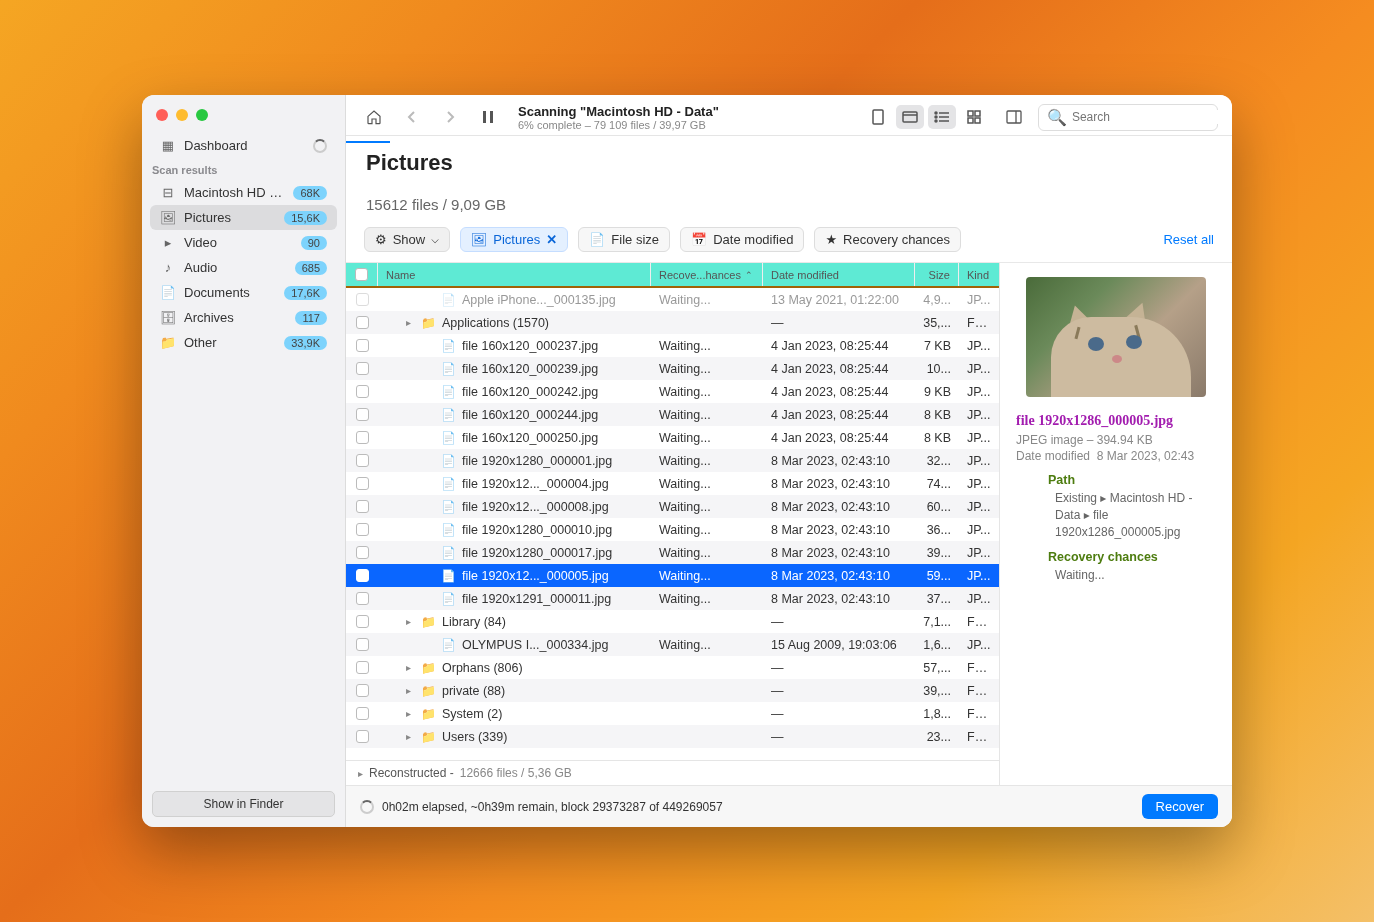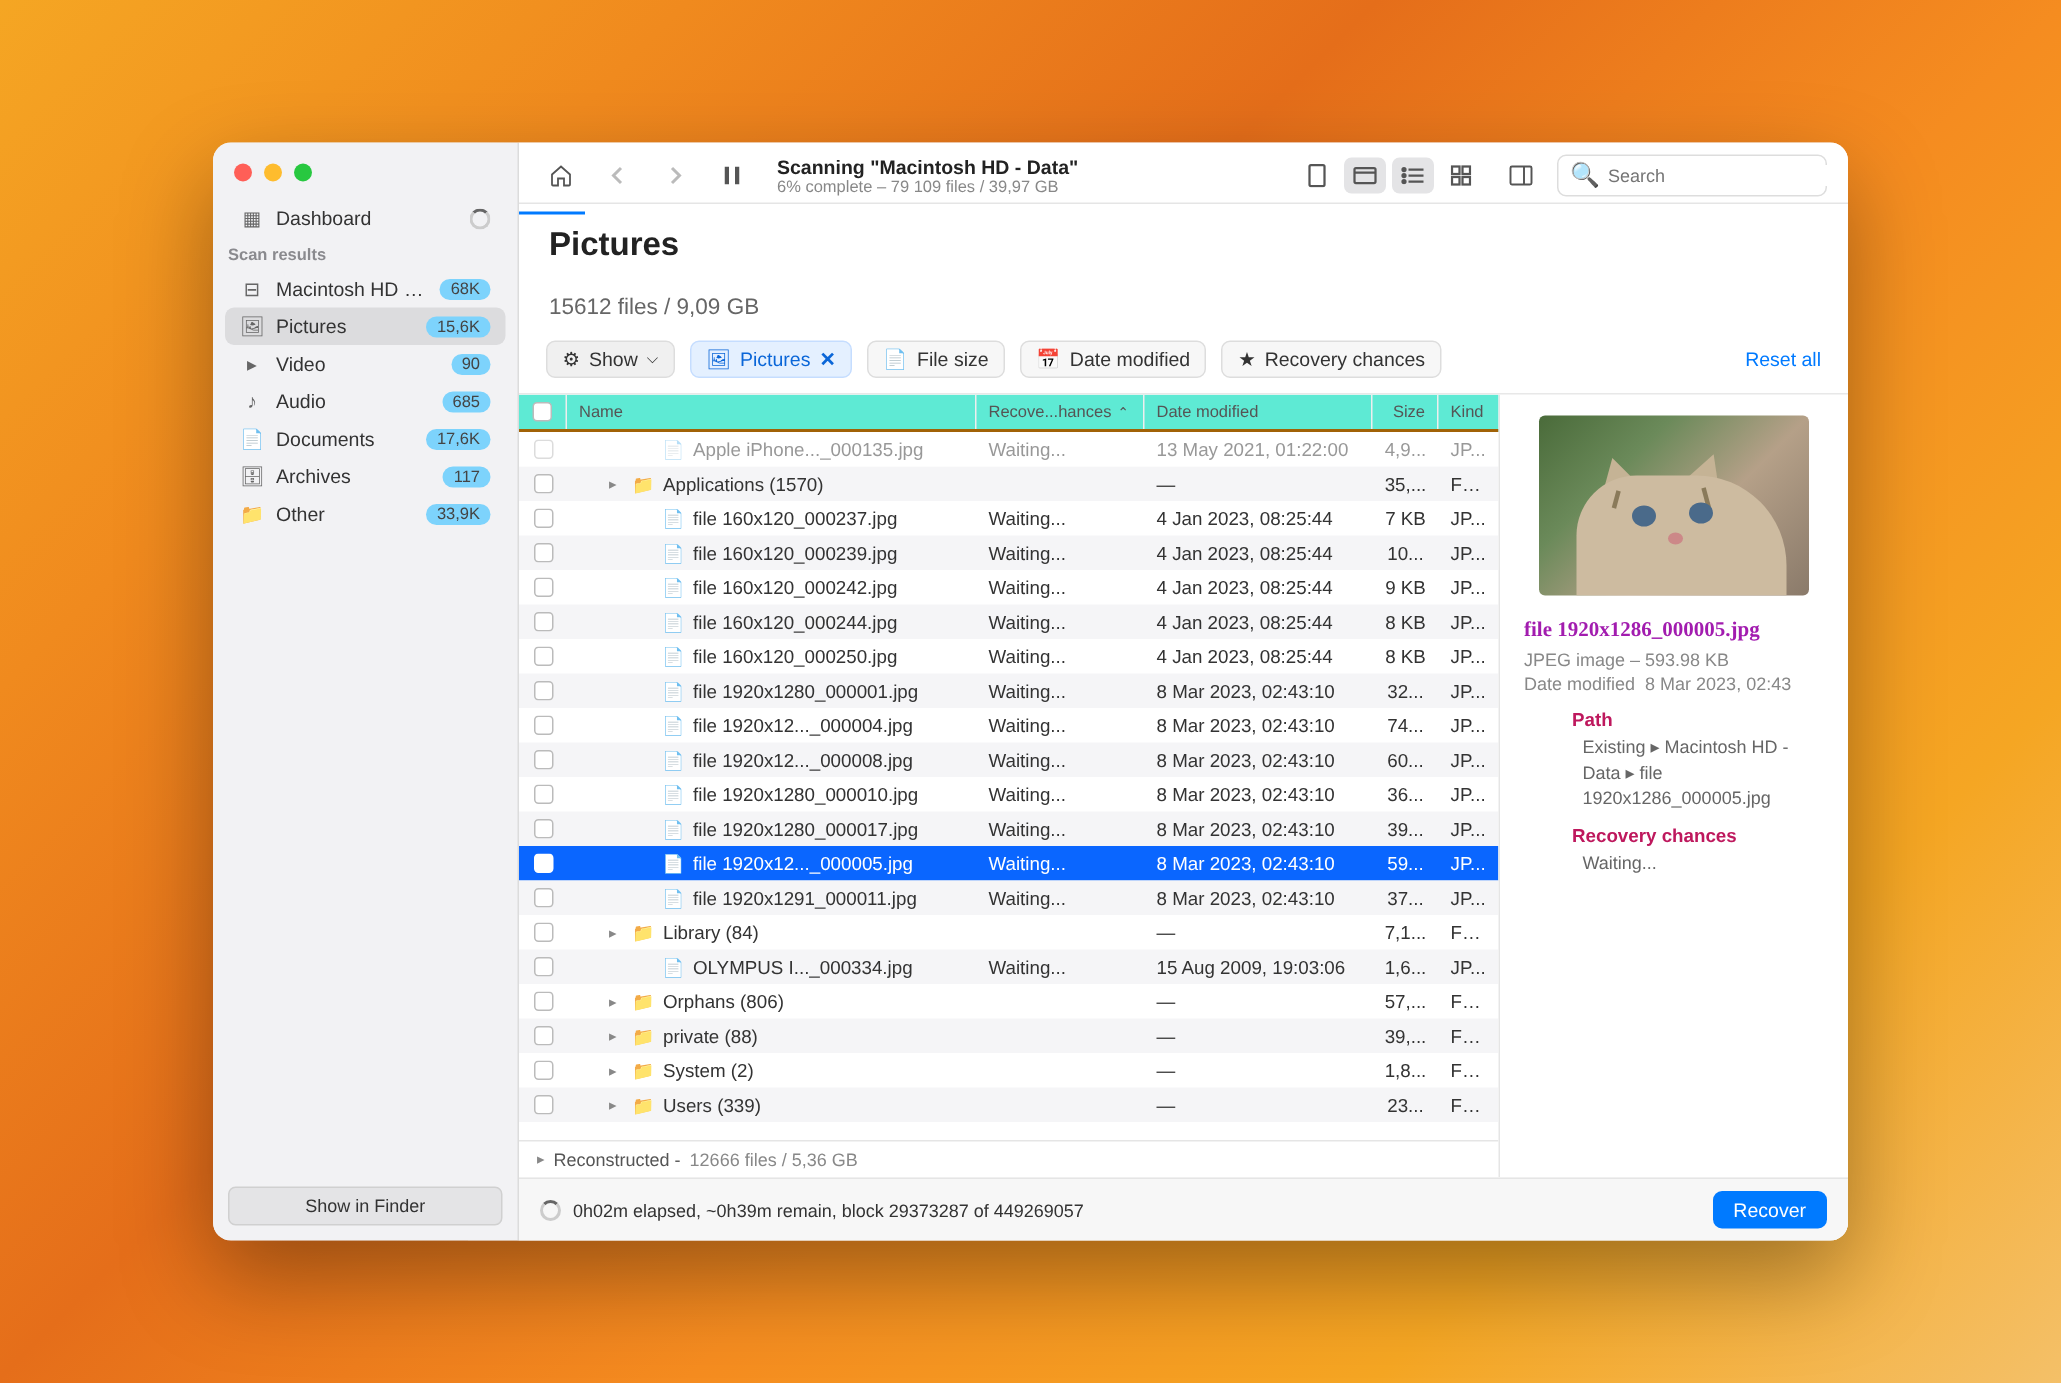--- a/index.html
+++ b/index.html
@@ -62,39 +62,39 @@
 .cell.chk { width: 32px; display: flex; justify-content: center; }
 .chkbox { width: 13px; height: 13px; border: 1px solid #bbb; border-radius: 3px; background: #fff; cursor: pointer; }
 .row.selected .chkbox { background: #fff; border-color: #fff; }
 .cell.name { flex: 1; display: flex; align-items: center; gap: 5px; }
 .cell.name .caret { width: 10px; color: #888; font-size: 10px; }
 .cell.name .ficon { width: 16px; height: 16px; display: inline-flex; align-items: center; justify-content: center; font-size: 12px; }
 .folder-icon { color: #3b82f6; }
 .file-icon { color: #888; }
 .cell.rec { width: 112px; }
 .cell.date { width: 152px; }
-.cell.size { width: 44px; text-align: center; }
+.cell.size { width: 44px; text-align: right; }
 .cell.kind { width: 40px; }
 .footer-row { border-top: 1px solid #e5e5e5; padding: 5px 12px; font-size: 12px; color: #555; display: flex; align-items: center; gap: 6px; }
 .footer-row .caret { font-size: 10px; color: #888; }
 .bottom-bar { display: flex; align-items: center; padding: 8px 14px; border-top: 1px solid #e5e5e5; background: #f7f7f7; }
 .bottom-bar .status { font-size: 12px; color: #333; display: flex; align-items: center; gap: 8px; }
 .btn-recover { margin-left: auto; background: #007aff; color: #fff; border: none; border-radius: 6px; padding: 5px 14px; font-size: 13px; font-weight: 500; cursor: pointer; }
 .detail { width: 232px; padding: 14px 16px; overflow: auto; font-size: 12px; color: #333; }
 .preview { width: 180px; height: 120px; background: linear-gradient(135deg,#4a6b3a 0%,#6b8a5a 30%,#b5a088 60%,#8a7a6a 100%); border-radius: 4px; margin: 0 auto 16px; position: relative; overflow: hidden; }
 .cat-body { position: absolute; bottom: 0; left: 25px; width: 140px; height: 80px; background: #cdbba0; border-radius: 40px 60px 0 0; }
 .cat-ear1 { position: absolute; top: 28px; left: 38px; width: 0; height: 0; border-left: 14px solid transparent; border-right: 14px solid transparent; border-bottom: 24px solid #c5b395; transform: rotate(-15deg); }
 .cat-ear2 { position: absolute; top: 25px; left: 98px; width: 0; height: 0; border-left: 14px solid transparent; border-right: 14px solid transparent; border-bottom: 26px solid #c5b395; transform: rotate(20deg); }
 .cat-eye1 { position: absolute; top: 60px; left: 62px; width: 16px; height: 14px; background: #4a6a8a; border-radius: 50%; }
 .cat-eye2 { position: absolute; top: 58px; left: 100px; width: 16px; height: 14px; background: #4a6a8a; border-radius: 50%; }
 .cat-nose { position: absolute; top: 78px; left: 86px; width: 10px; height: 8px; background: #c88; border-radius: 50%; }
 .cat-stripe { position: absolute; background: #8a7a5a; }
 .detail h3 { font-size: 14px; font-weight: 700; margin-bottom: 4px; color: #a21caf; font-family: Liberation Serif, serif; }
 .detail .meta { color: #888; font-size: 12px; margin-bottom: 2px; }
-.detail .label { font-weight: 600; color: #be185d; margin-top: 10px; margin-bottom: 3px; font-size: 12.5px; padding-left: 32px; }
+.detail .label { font-weight: 600; color: #4d7c0f; margin-top: 10px; margin-bottom: 3px; font-size: 12.5px; padding-left: 32px; }
 .detail .val { color: #666; font-size: 12px; line-height: 1.4; margin-left: 39px; }
 svg { display: block; }
 </style>
 </head>
 <body>
 
 <div class="window">
   <div class="sidebar">
     <div class="traffic">
       <div class="dot red"></div>
@@ -562,21 +562,21 @@
           <div class="cat-ear1"></div>
             <div class="cat-ear2"></div>
           <div class="cat-body"></div>
           <div class="cat-stripe" style="top:50px;left:50px;width:3px;height:12px;transform:rotate(15deg);"></div>
           <div class="cat-stripe" style="top:48px;left:110px;width:3px;height:14px;transform:rotate(-15deg);"></div>
           <div class="cat-eye1"></div>
             <div class="cat-eye2"></div>
           <div class="cat-nose"></div>
         </div>
         <h3>file 1920x1286_000005.jpg</h3>
-        <div class="meta">JPEG image – 593.98 KB</div>
+        <div class="meta">JPEG image – 394.94 KB</div>
         <div class="meta"><span>Date modified</span>&nbsp;&nbsp;<span>8 Mar 2023, 02:43</span></div>
         <div class="label">Path</div>
         <div class="val">Existing ▸ Macintosh HD - Data ▸ file 1920x1286_000005.jpg</div>
         <div class="label">Recovery chances</div>
         <div class="val">Waiting...</div>
       </div>
     </div>
 
     <div class="bottom-bar">
       <div class="status">

